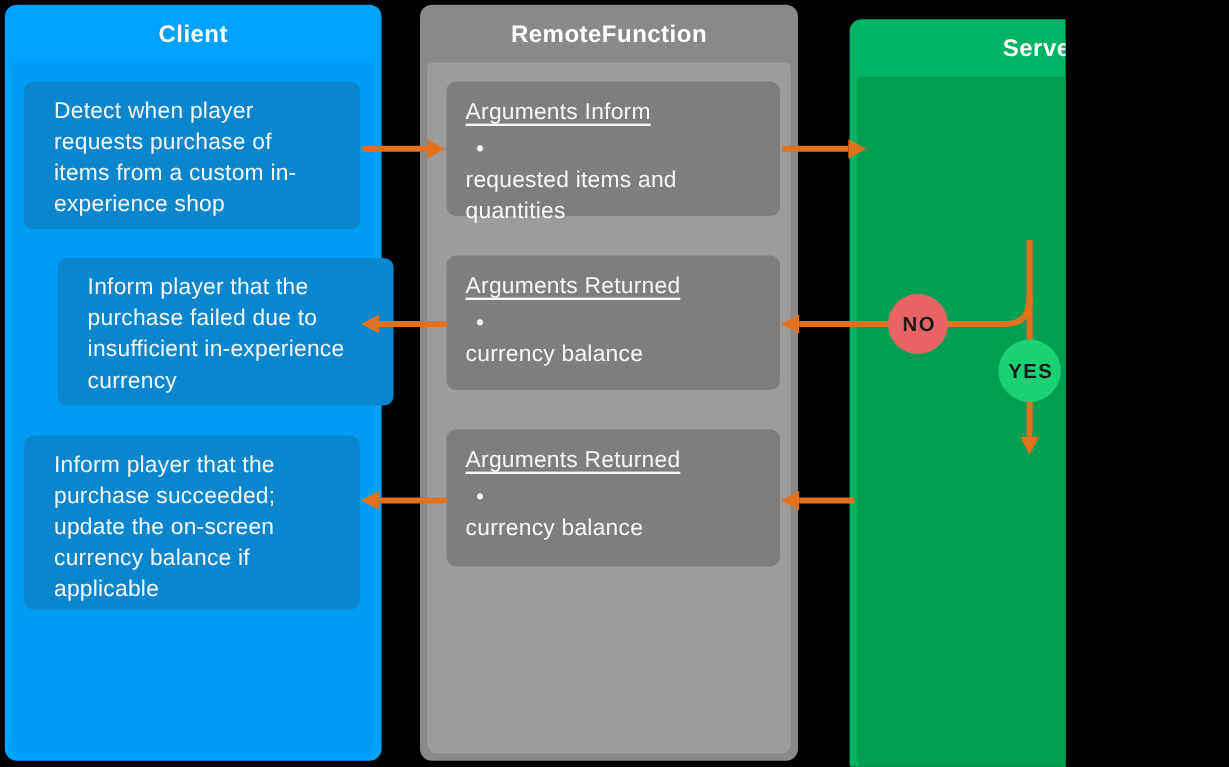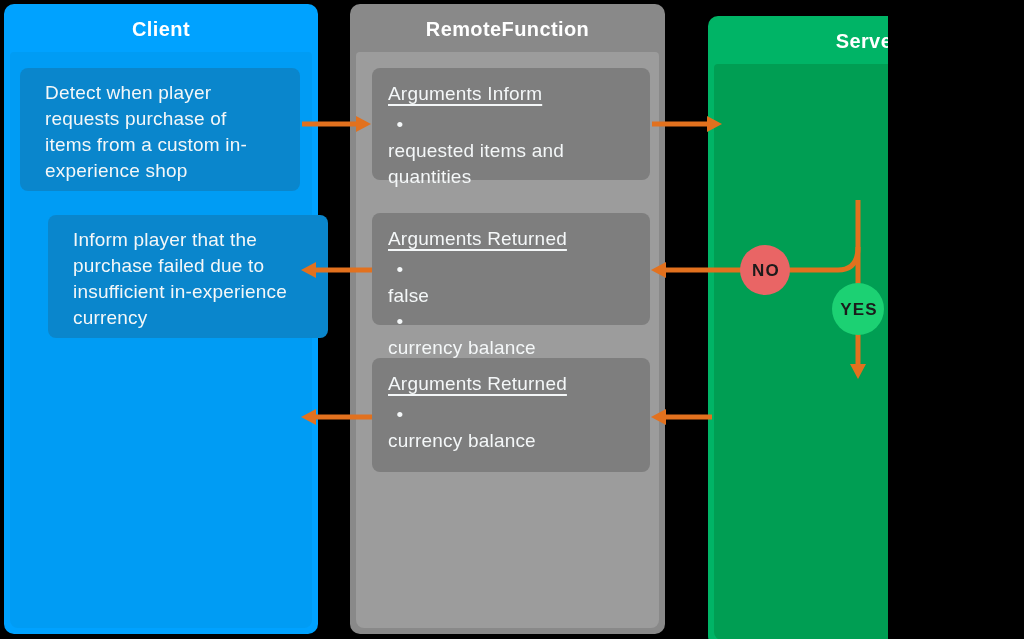--- a/index.html
+++ b/index.html
@@ -63,40 +63,39 @@
 
   <div class="col col-client">
     <div class="col-header">Client</div>
     <div class="col-body"></div>
     <div class="node client-node client-n1">
       <span>Detect when player requests purchase of items from a custom in-experience shop</span>
     </div>
     <div class="node client-node client-n2">
       <span>Inform player that the purchase failed due to insufficient in-experience currency</span>
     </div>
+    <div class="node client-node client-n3">
+      <span>Inform player that the purchase succeeded; update the on-screen currency balance if applicable</span>
+    </div>
   </div>
 
   <div class="col col-remote">
     <div class="col-header">RemoteFunction</div>
     <div class="col-body"></div>
 
     <div class="node remote-node remote-n1">
       <span class="node-heading">Arguments Inform</span>
       <div class="bullet">
         <span class="dot"></span>
         <span class="btxt">requested items and quantities</span>
       </div>
     </div>
 
     <div class="node remote-node remote-n2">
       <span class="node-heading">Arguments Returned</span>
-      <div class="bullet">
-        <span class="dot"></span>
-        <span class="btxt">false</span>
-      </div>
       <div class="bullet">
         <span class="dot"></span>
         <span class="btxt">currency balance</span>
       </div>
     </div>
 
     <div class="node remote-node remote-n3">
       <span class="node-heading">Arguments Returned</span>
       <div class="bullet">
         <span class="dot"></span>

